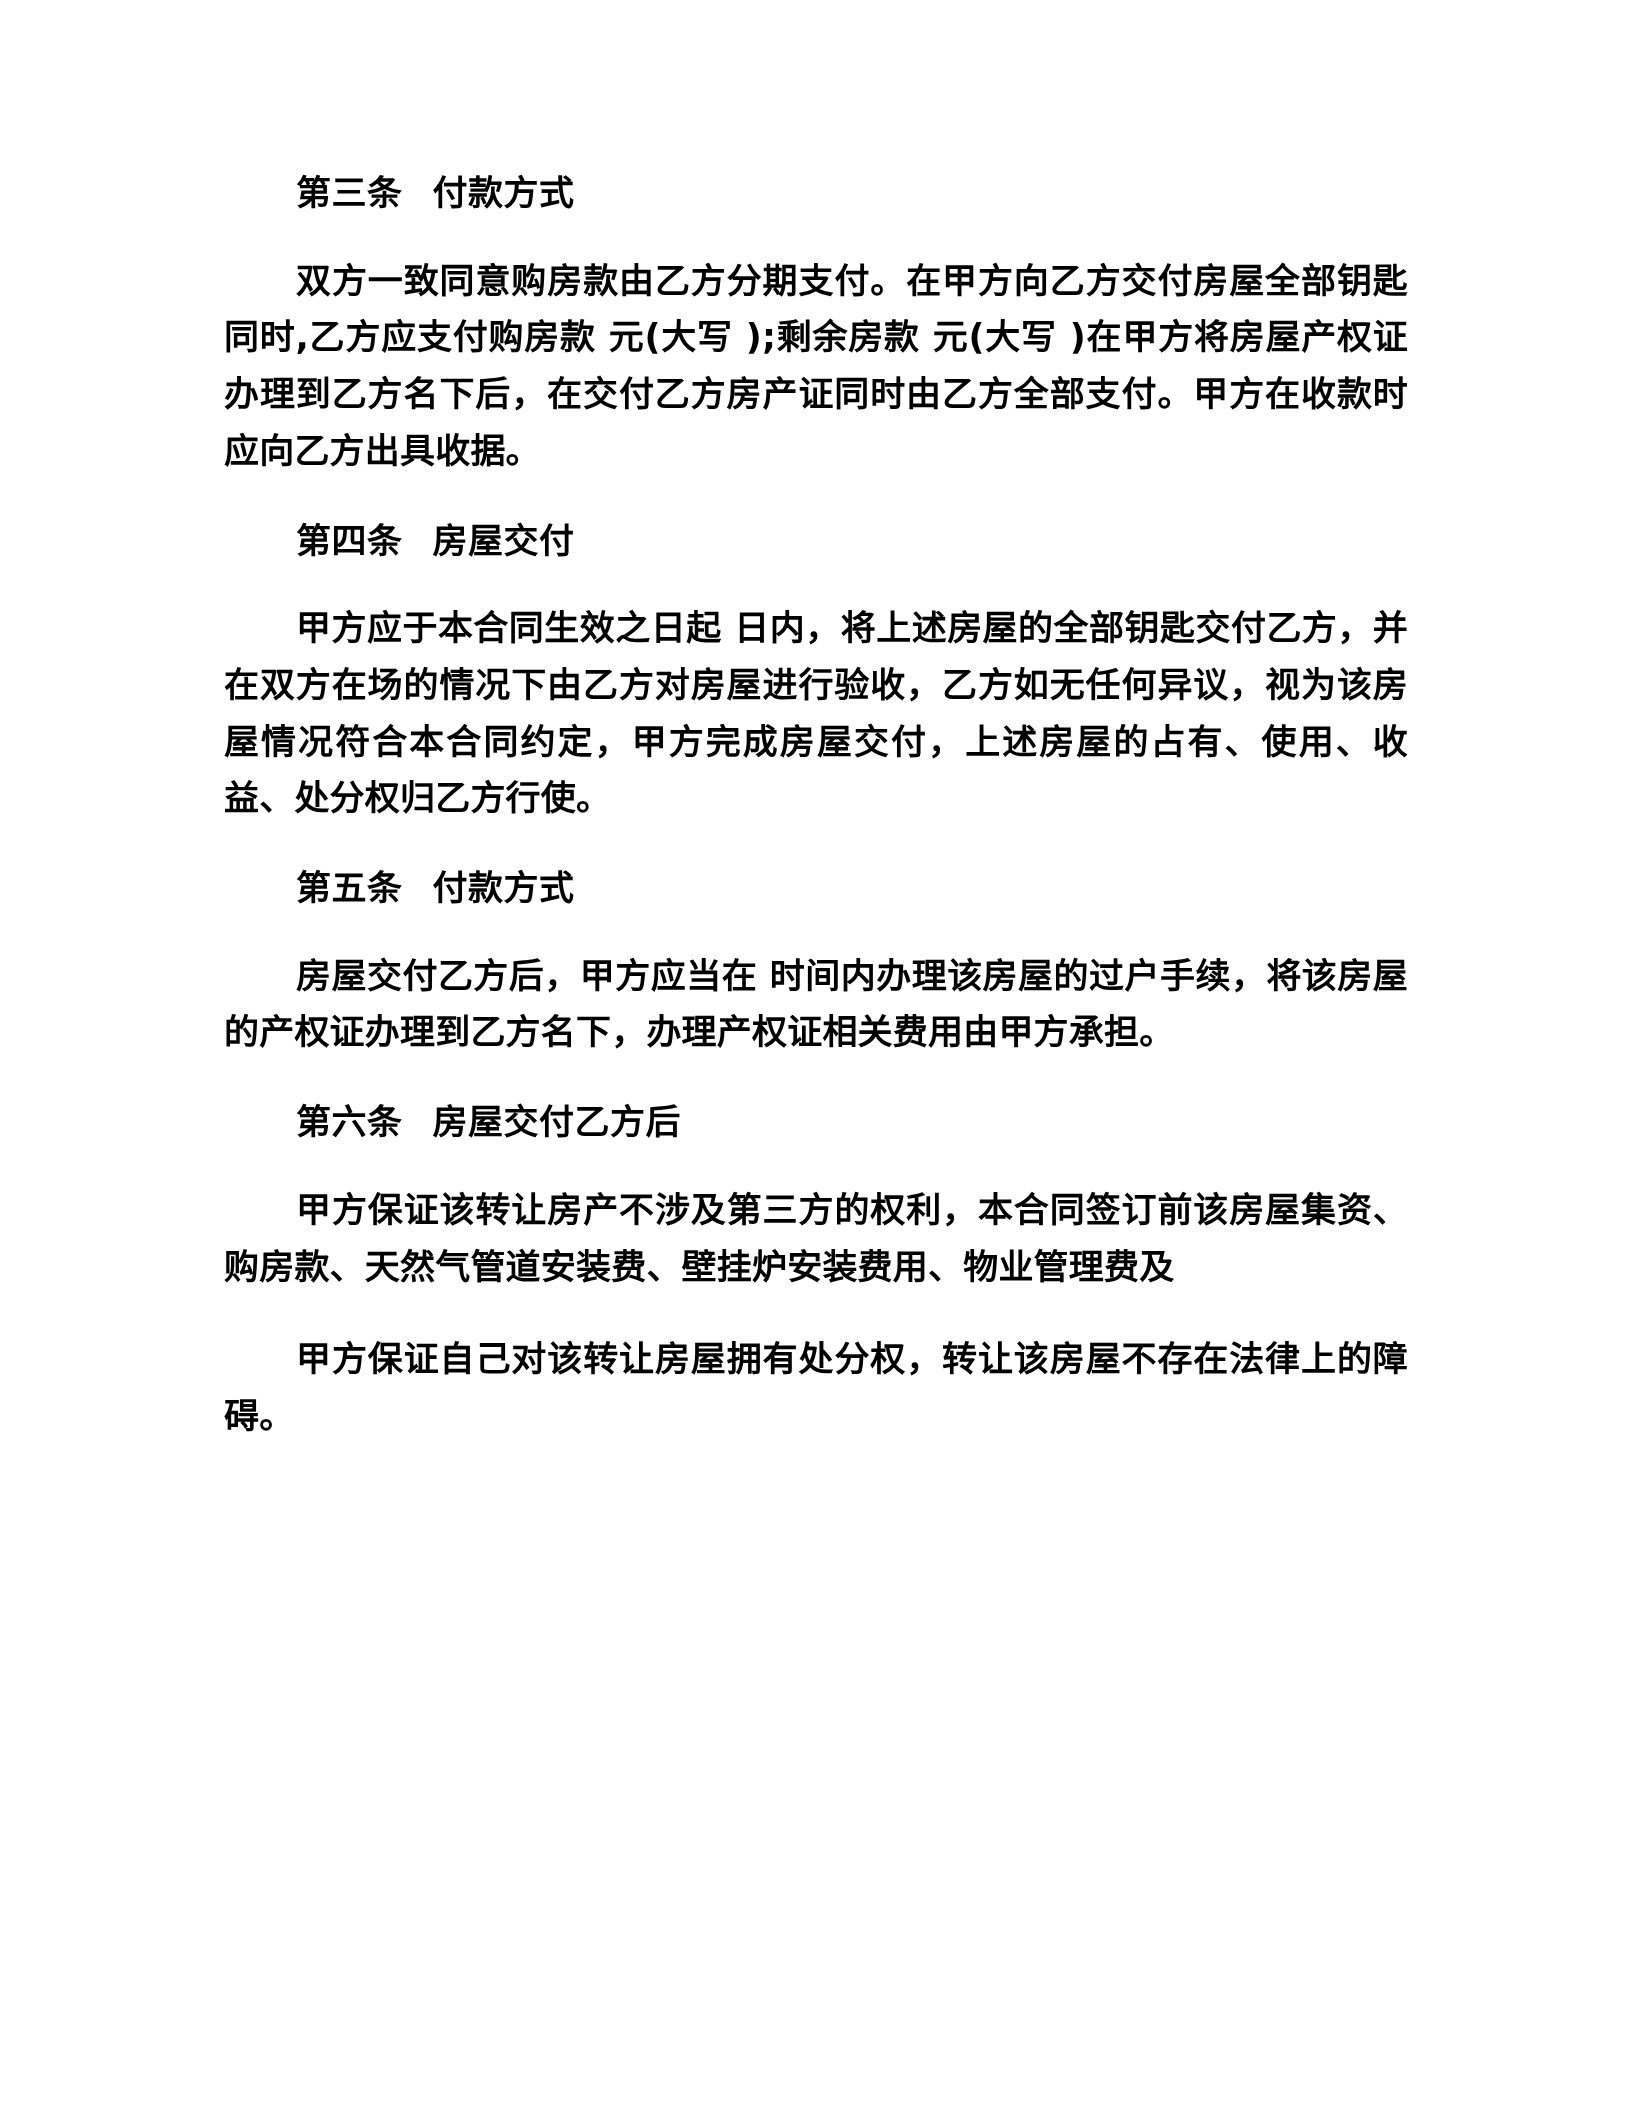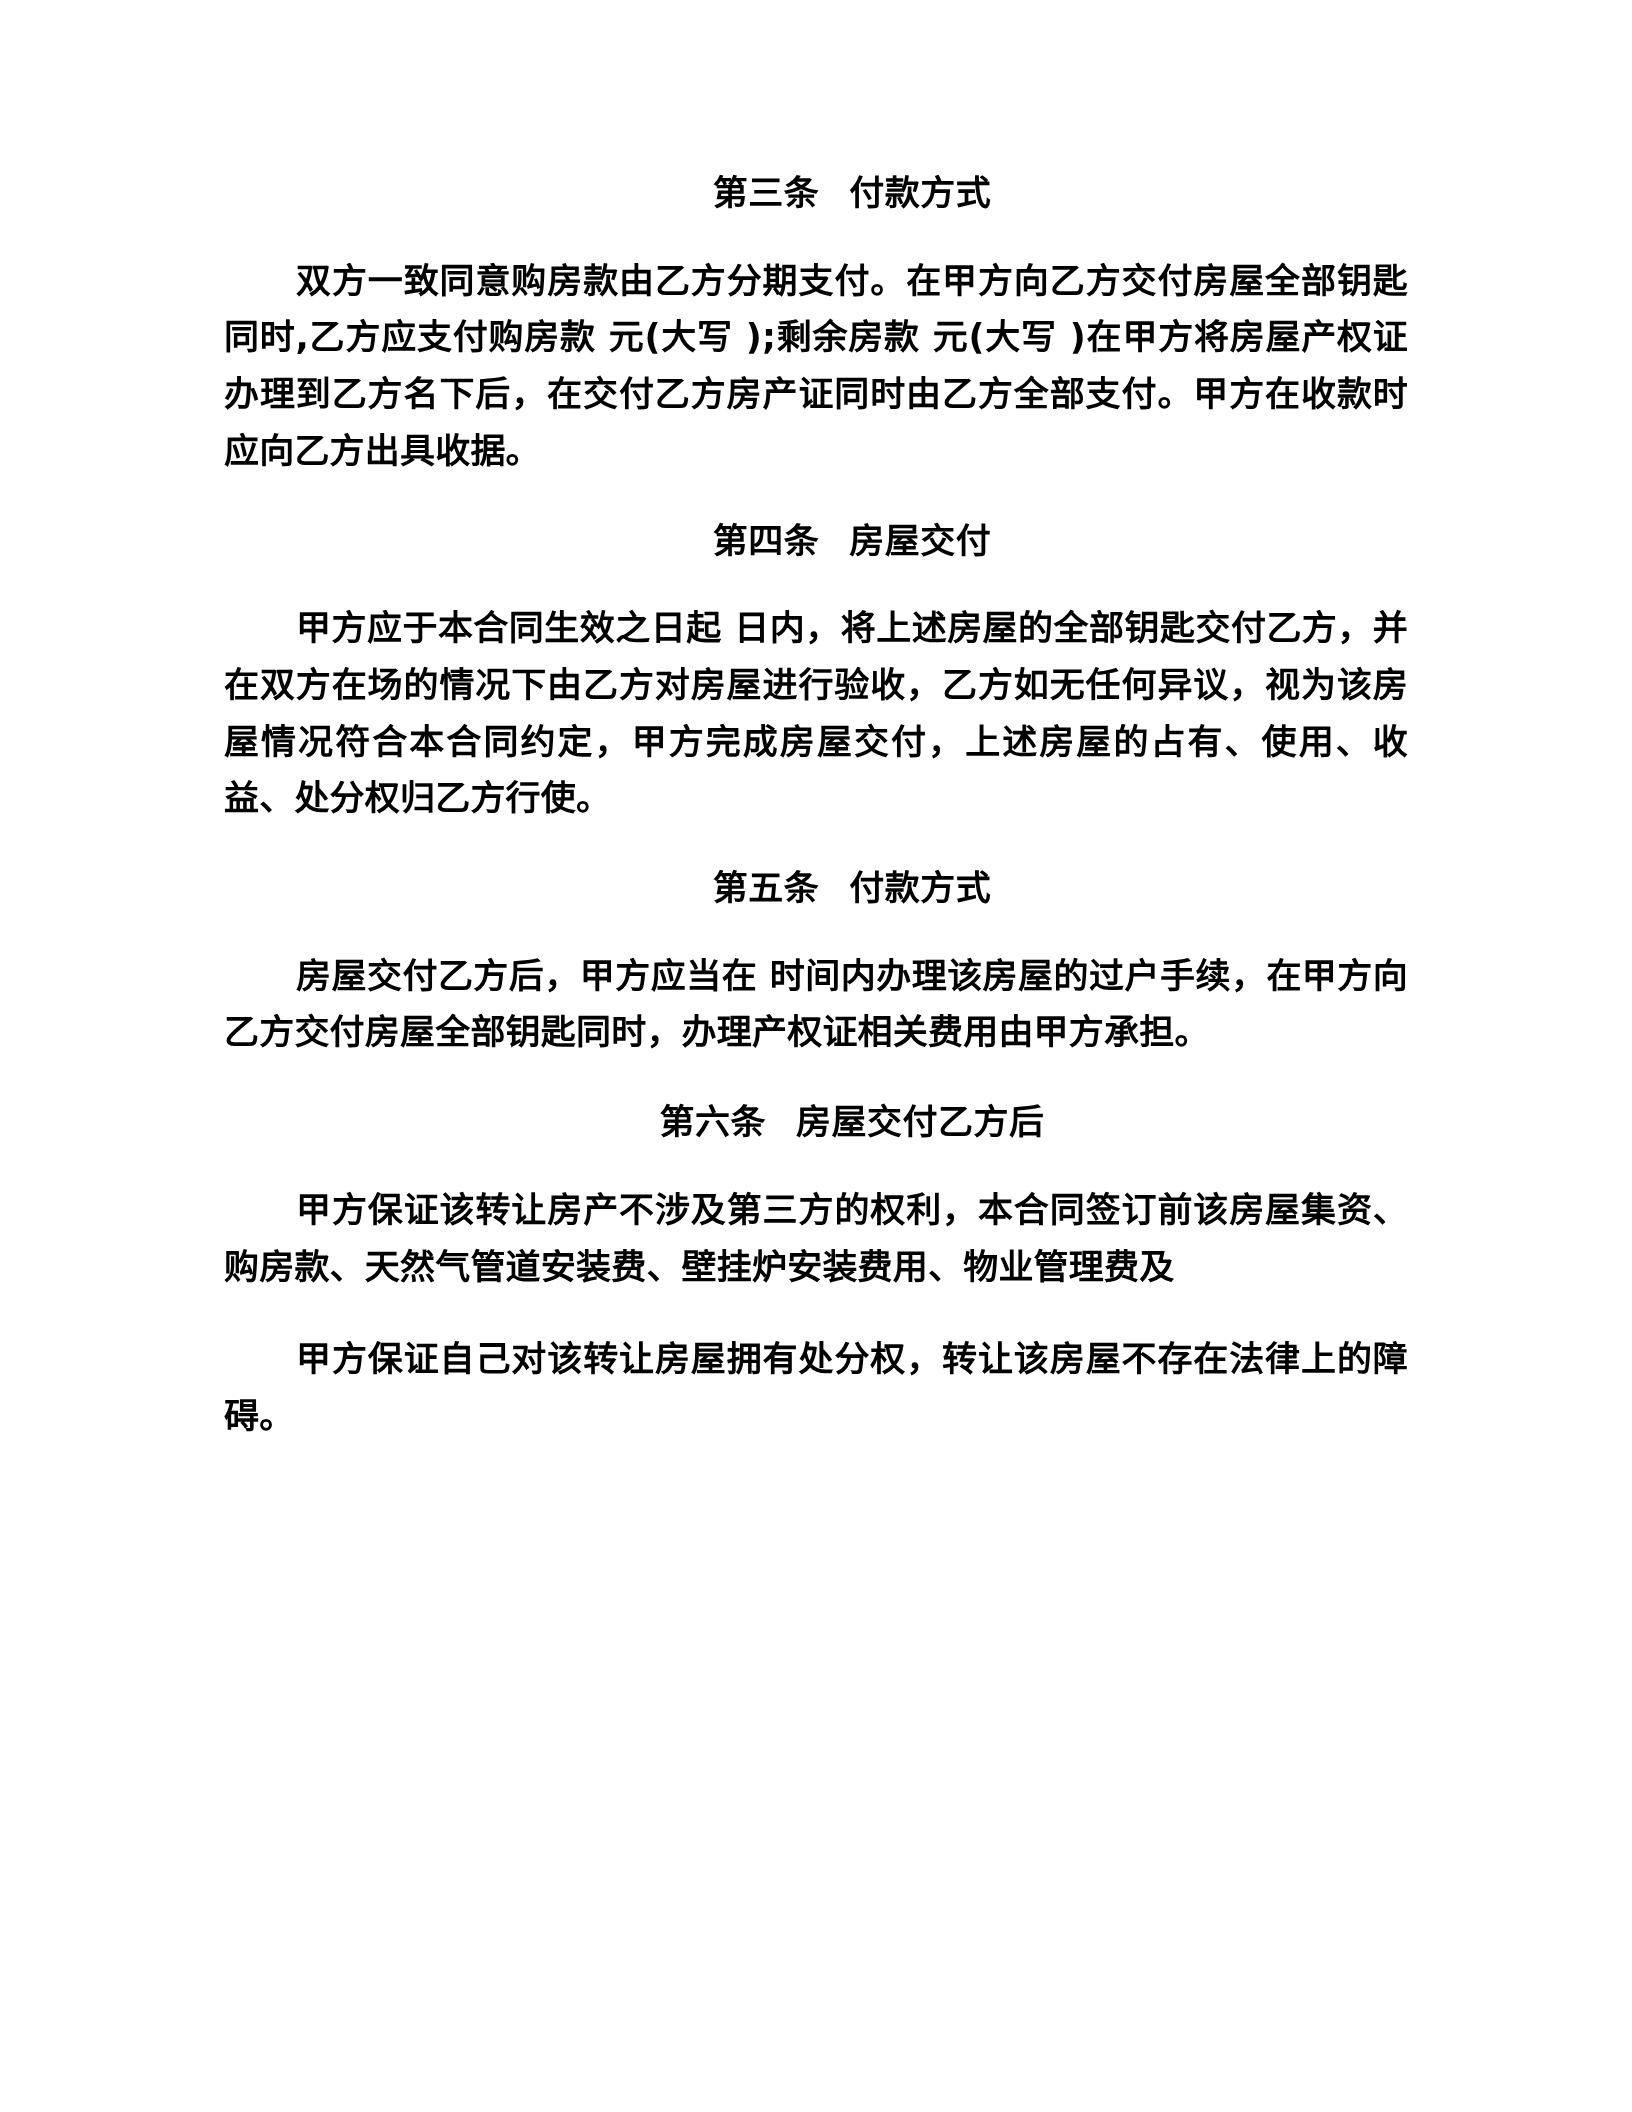--- a/index.html
+++ b/index.html
@@ -24,21 +24,20 @@
   .doc-body {
     width: 100%;
   }
   .heading {
     font-size: 35px;
     font-weight: 700;
     line-height: 1.45;
     margin: 0 0 34px 0;
     text-indent: 72px;
     letter-spacing: 0.5px;
-    text-align: center;
   }
   .heading .gap {
     display: inline-block;
     width: 30px;
   }
   .para {
     font-size: 35px;
     font-weight: 700;
     line-height: 1.62;
     margin: 0 0 36px 0;
@@ -66,21 +65,21 @@
     <p class="heading">
       <span>第四条</span><span class="gap"></span><span>房屋交付</span>
     </p>
 
     <p class="para">甲方应于本合同生效之日起 日内，将上述房屋的全部钥匙交付乙方，并在双方在场的情况下由乙方对房屋进行验收，乙方如无任何异议，视为该房屋情况符合本合同约定，甲方完成房屋交付，上述房屋的占有、使用、收益、处分权归乙方行使。</p>
 
     <p class="heading">
       <span>第五条</span><span class="gap"></span><span>付款方式</span>
     </p>
 
-    <p class="para">房屋交付乙方后，甲方应当在 时间内办理该房屋的过户手续，在甲方向乙方交付房屋全部钥匙同时，办理产权证相关费用由甲方承担。</p>
+    <p class="para">房屋交付乙方后，甲方应当在 时间内办理该房屋的过户手续，将该房屋的产权证办理到乙方名下，办理产权证相关费用由甲方承担。</p>
 
     <p class="heading">
       <span>第六条</span><span class="gap"></span><span>房屋交付乙方后</span>
     </p>
 
     <p class="para">甲方保证该转让房产不涉及第三方的权利，本合同签订前该房屋集资、购房款、天然气管道安装费、壁挂炉安装费用、物业管理费及</p>
 
     <p class="para">甲方保证自己对该转让房屋拥有处分权，转让该房屋不存在法律上的障碍。</p>
 
   </div>

